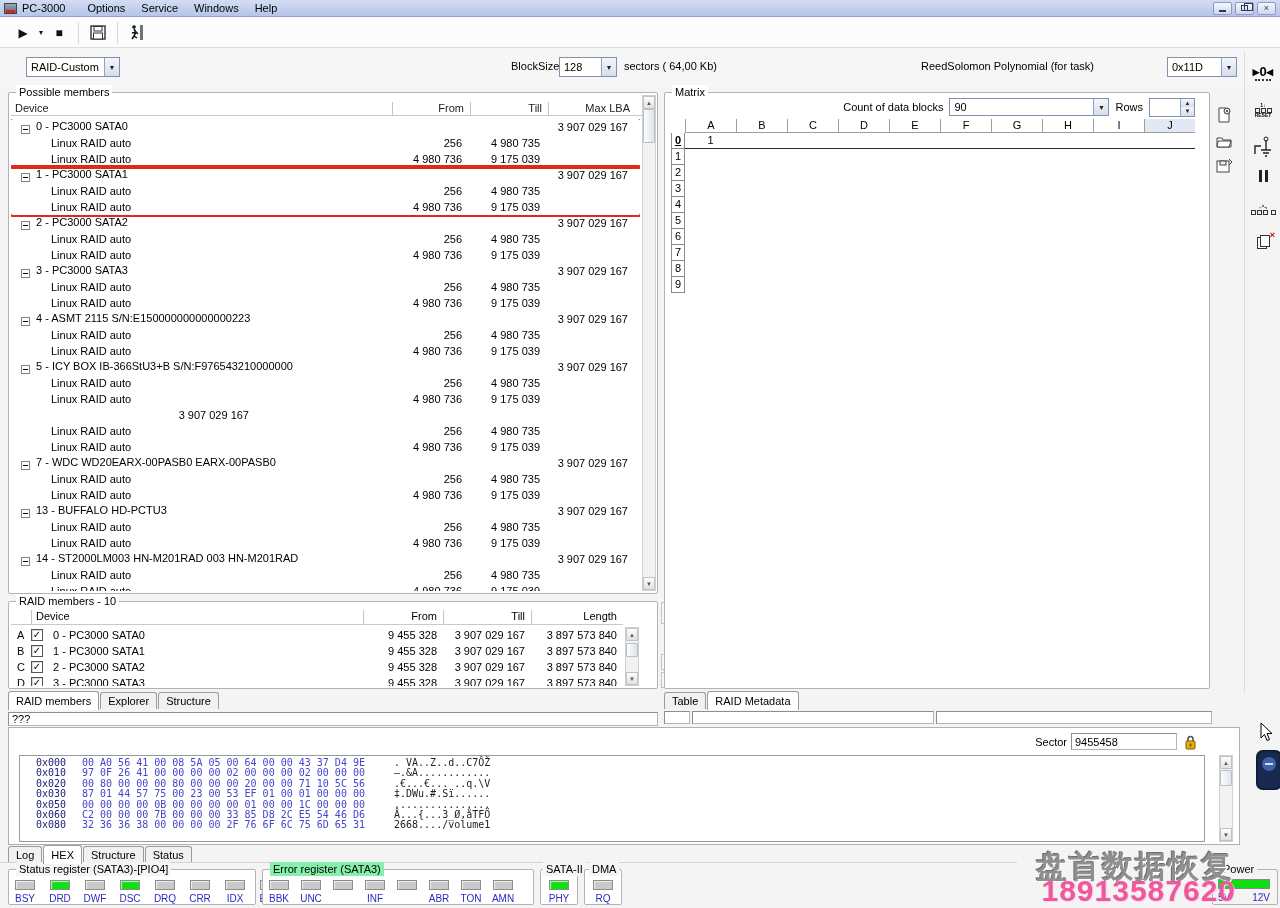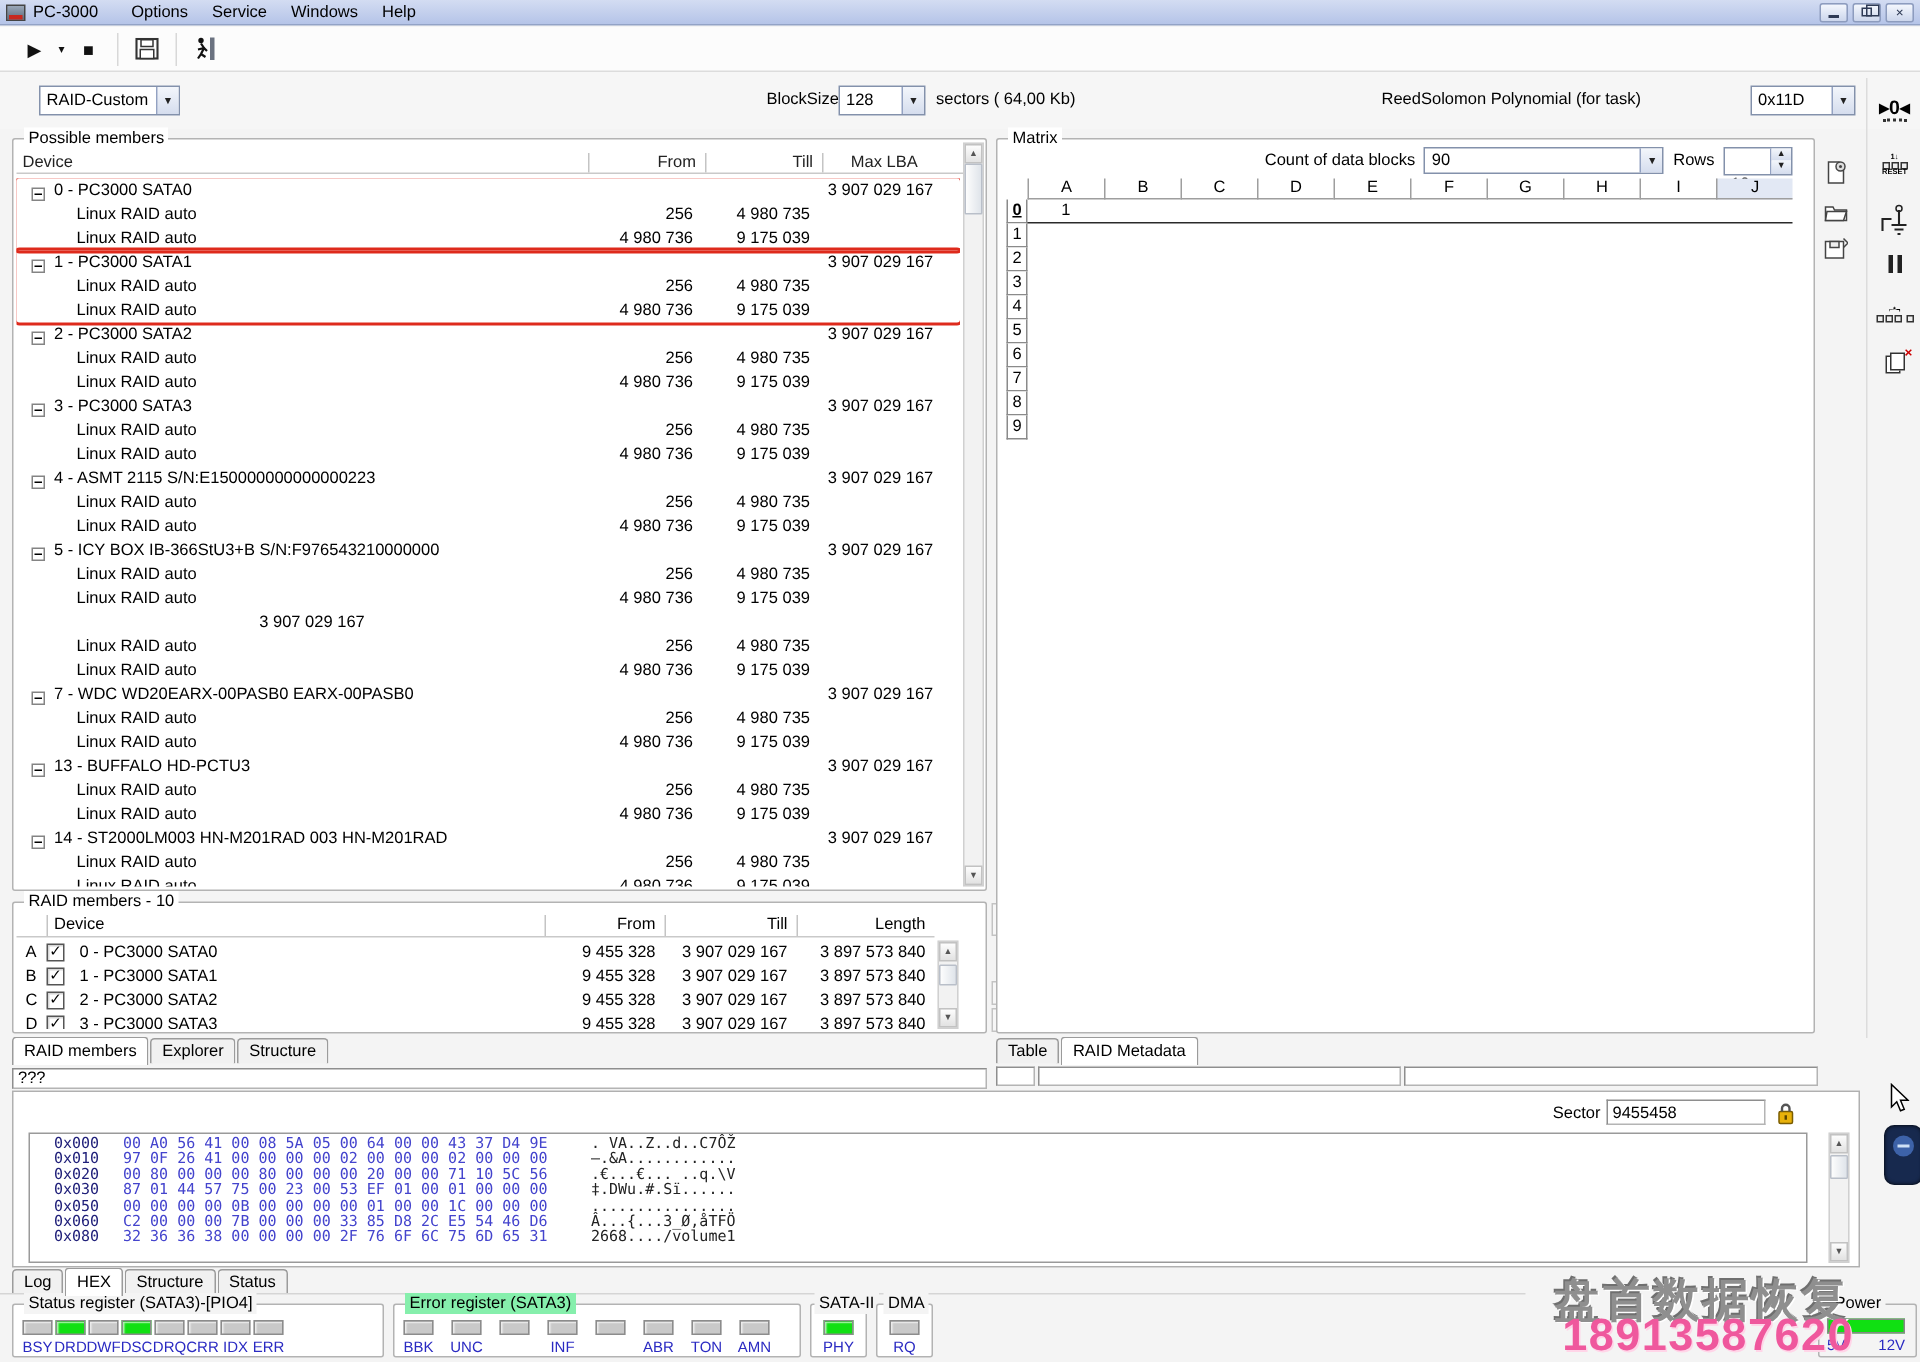--- a/index.html
+++ b/index.html
@@ -46,21 +46,21 @@
   
   .groupbox{position:absolute;border:1px solid #b3b3b3;border-radius:2px;background:#fff}
   .legend{position:absolute;top:-8px;left:7px;background:#fff;padding:0 3px;line-height:14px;white-space:nowrap}
 
   
   .pm-head,.pm-row{display:flex;align-items:center}
   .pm-head{height:15px;border-bottom:1px solid #c9c9c9;color:#222}
   .pm-head>div{height:13px;line-height:13px}
   .c-dev{flex:1;padding-left:4px;overflow:hidden;white-space:nowrap}
   .c-from,.c-till{width:78px;text-align:right;padding-right:6px;border-left:1px solid #c4c4c4}
-  .c-max{width:94px;text-align:center;padding-right:12px;border-left:1px solid #c4c4c4}
+  .c-max{width:94px;text-align:right;padding-right:12px;border-left:1px solid #c4c4c4}
   .pm-row{height:16px}
   .pm-row .c-from,.pm-row .c-till,.pm-row .c-max{border-left:none}
   .pm-list{overflow:hidden}
   .dev-group.hl{box-shadow:0 0 0 2px #de2a1c;border-radius:2px;position:relative;z-index:2}
   .expander{width:9px;height:9px;border:1px solid #848484;background:#fff;display:inline-flex;
     align-items:center;justify-content:center;margin:0 6px 0 6px;flex:none}
   .expander::after{content:"";width:5px;height:1px;background:#000}
   .part-name{padding-left:40px}
 
   
@@ -682,21 +682,21 @@
         </span>
       <span class="sb-btn">▼</span>
     </div>
   </div>
 
   <div style="position:absolute;left:8px;top:845px" id="bottom-tabs"><span class="tab">Log</span><span class="tab active">HEX</span><span class="tab">Structure</span><span class="tab">Status</span></div>
 
   <div class="bottompanel">
     <div class="groupbox" style="left:8px;top:6px;width:248px;height:36px">
       <span class="legend" style="background:#f4f4f4">Status register (SATA3)-[PIO4]</span>
-      <div class="ledrow" id="grp-status" style="gap:2px">
+      <div class="ledrow" id="grp-status" style="gap:15px">
           <div class="ledcol">
             <span class="led"></span>
             <span class="ledlabel">BSY</span>
           </div>
           <div class="ledcol">
             <span class="led on"></span>
             <span class="ledlabel">DRD</span>
           </div>
           <div class="ledcol">
             <span class="led"></span>

